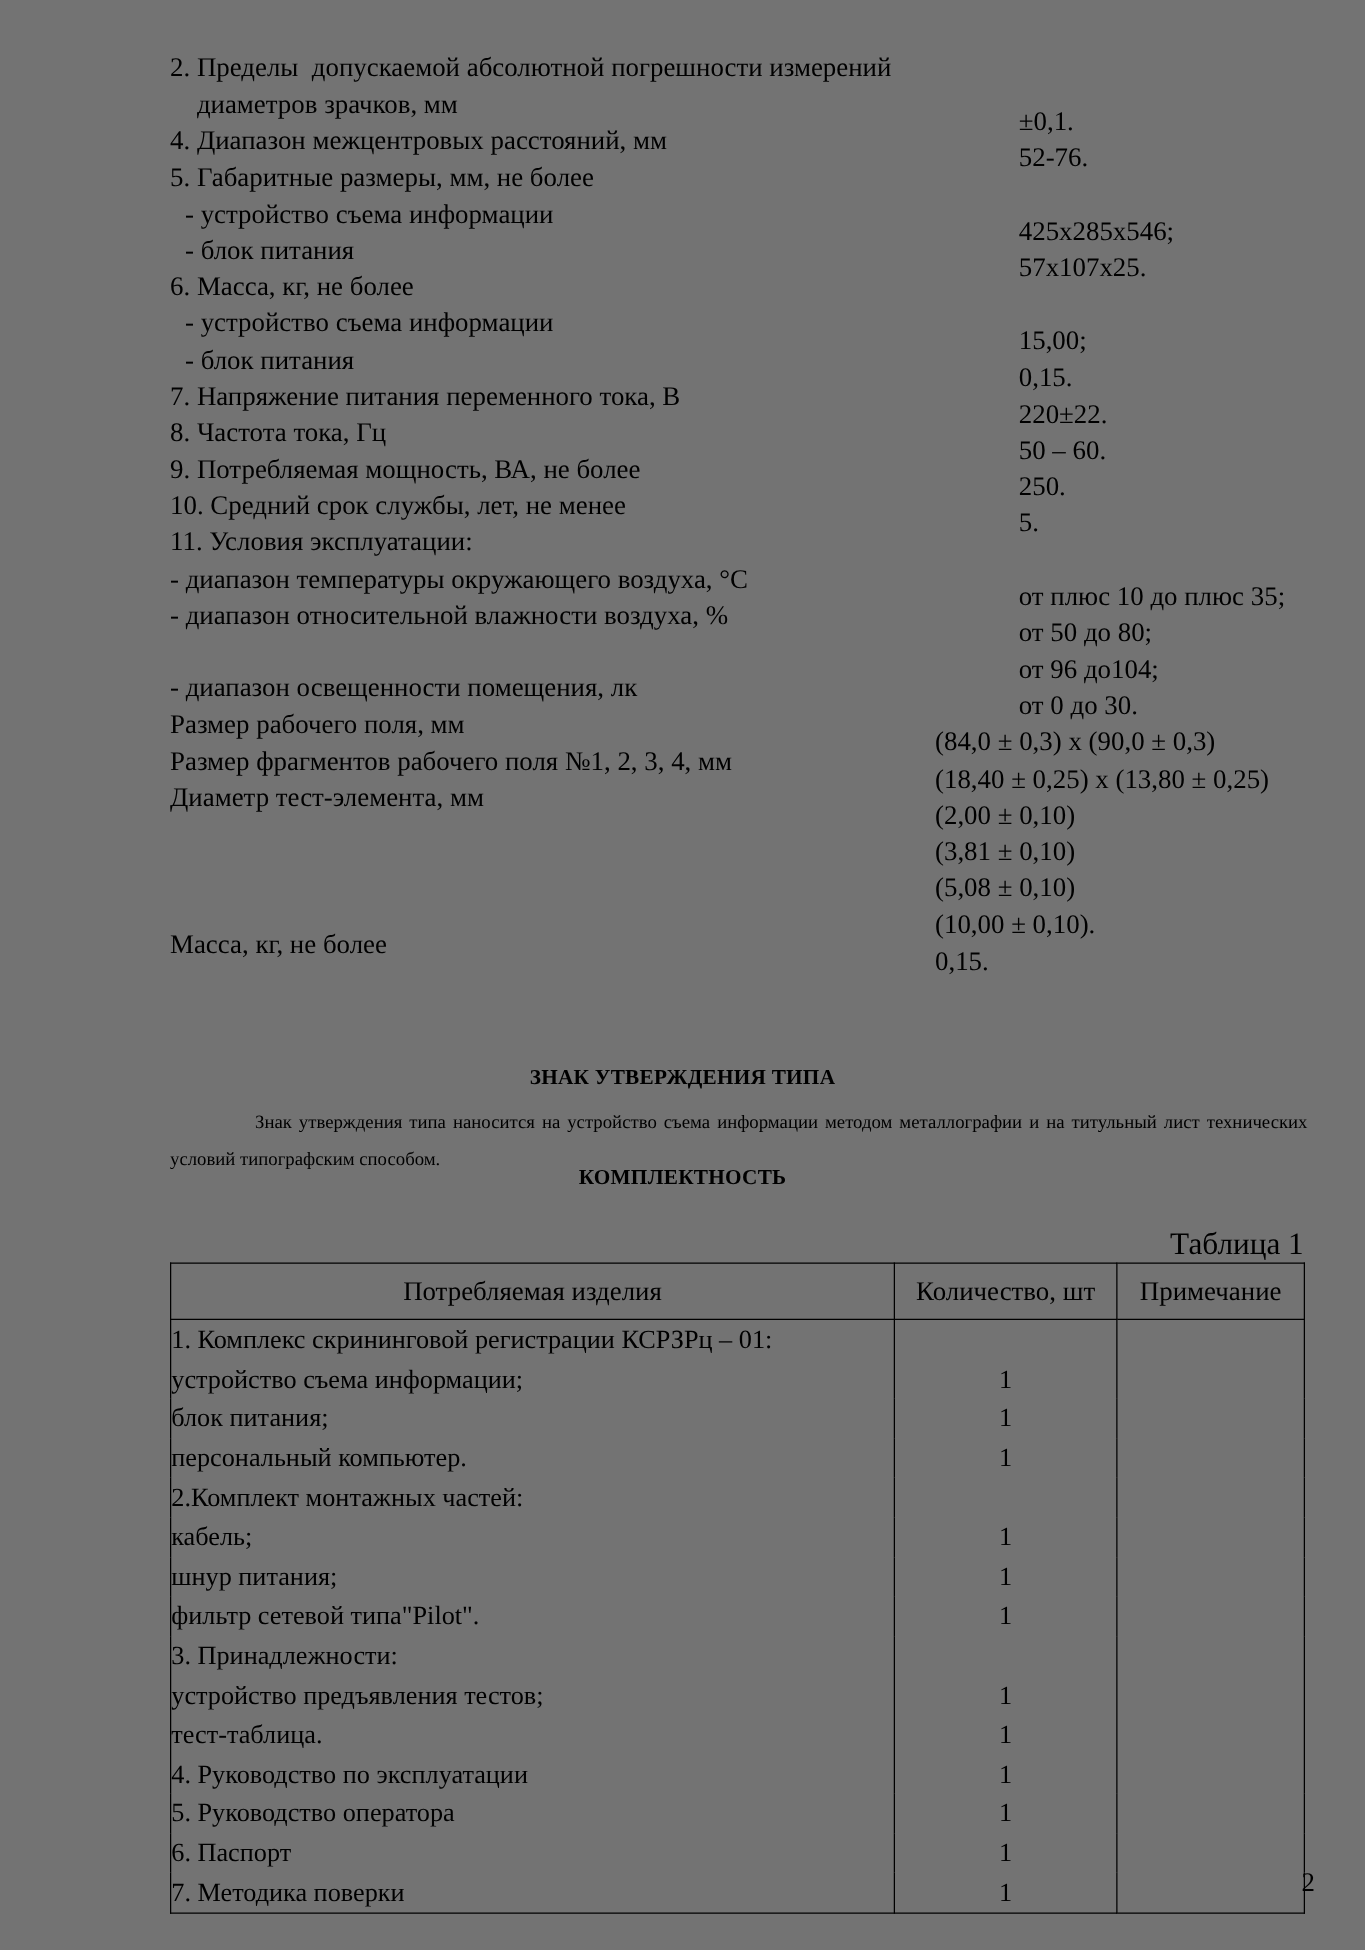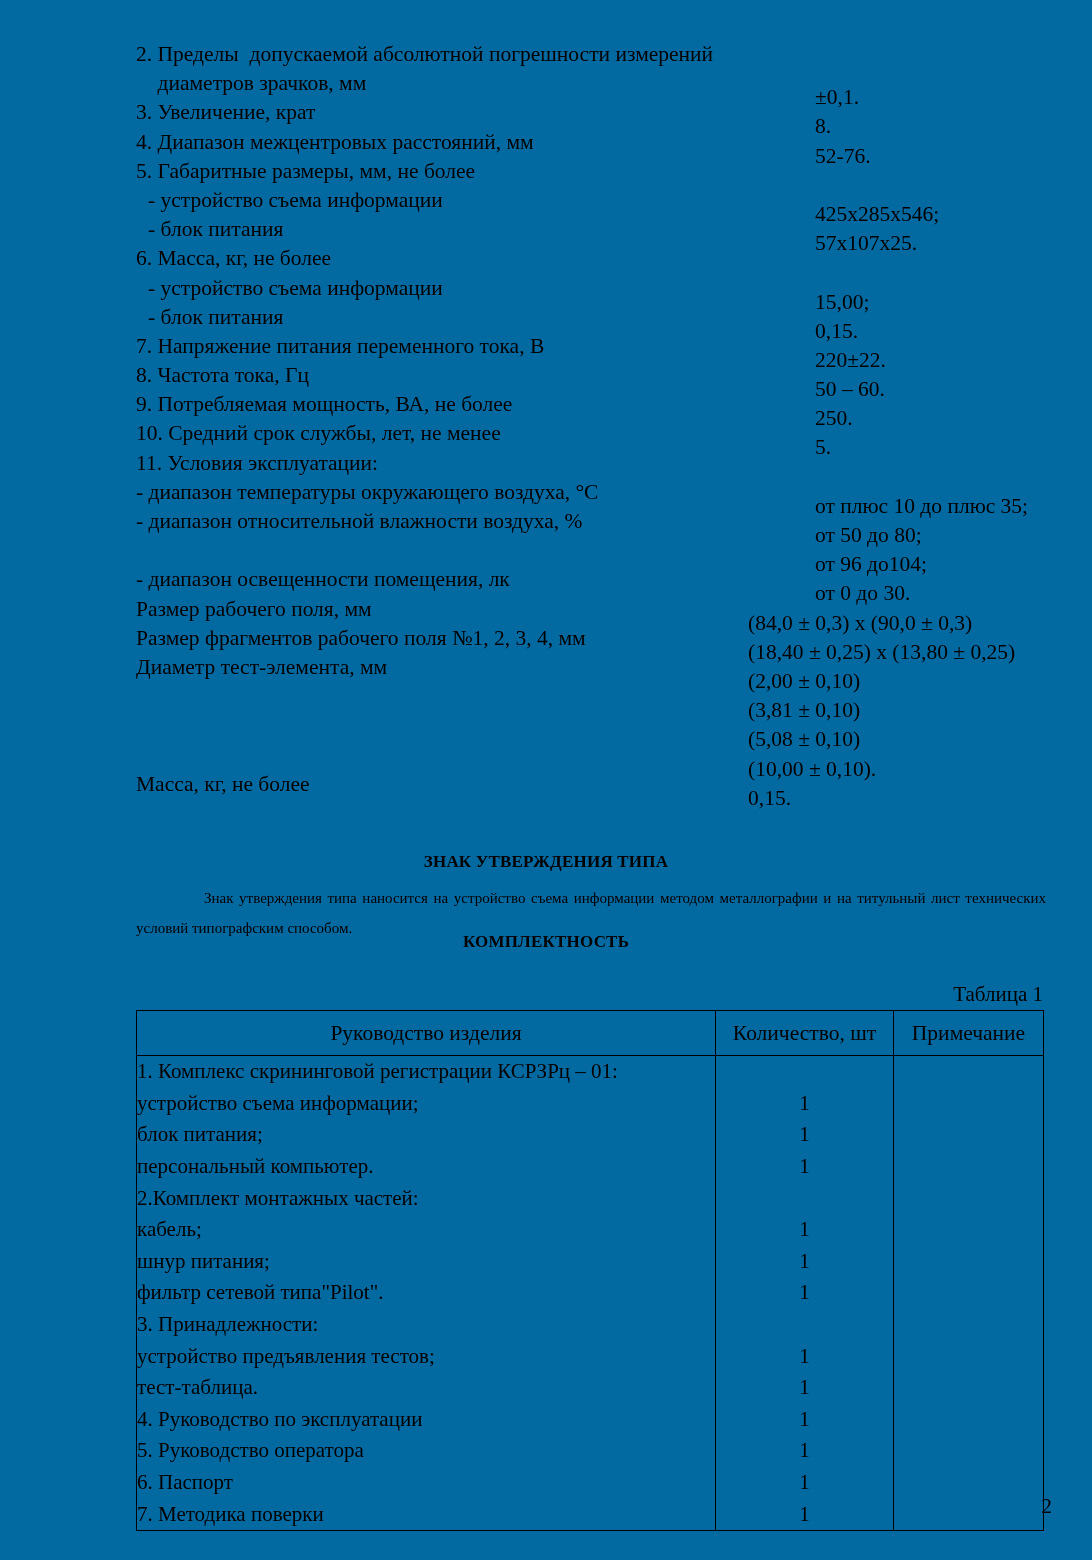--- a/index.html
+++ b/index.html
@@ -4,21 +4,21 @@
 <style>
   html, body {
     margin: 0;
     padding: 0;
     background: #ffffff;
   }
   .page {
     position: relative;
     width: 1092px;
     height: 1560px;
-    background: #0369a1;
+    background: #737373;
     color: #000000;
     font-family: "Liberation Serif", "DejaVu Serif", serif;
     overflow: hidden;
   }
 
   
   .spec-list {
     position: absolute;
     left: 136px;
     top: 40px;
@@ -76,21 +76,21 @@
   }
   .body-par > span { display: inline; }
 
   
   .table-caption {
     position: absolute;
     left: 0;
     top: 982px;
     width: 1043px;
     text-align: right;
-    font-size: 21px;
+    font-size: 25px;
   }
 
   
   .kit-table {
     position: absolute;
     left: 136px;
     top: 1010px;
     width: 907px;
     border-collapse: collapse;
     table-layout: fixed;
@@ -139,21 +139,20 @@
   }
 </style>
 </head>
 <body>
 
 <div class="page">
 
   <div class="spec-list">
       <div class="spec-row"><span class="spec-label">2. Пределы  допускаемой абсолютной погрешности измерений</span><span class="spec-value"></span></div>
       <div class="spec-row"><span class="spec-label">    диаметров зрачков, мм</span><span class="spec-value">±0,1.</span></div>
-      <div class="spec-row"><span class="spec-label">3. Увеличение, крат</span><span class="spec-value">8.</span></div>
       <div class="spec-row"><span class="spec-label">4. Диапазон межцентровых расстояний, мм</span><span class="spec-value">52-76.</span></div>
       <div class="spec-row"><span class="spec-label">5. Габаритные размеры, мм, не более</span><span class="spec-value"></span></div>
       <div class="spec-row"><span class="spec-label sub">- устройство съема информации</span><span class="spec-value">425x285x546;</span></div>
       <div class="spec-row"><span class="spec-label sub">- блок питания</span><span class="spec-value">57x107x25.</span></div>
       <div class="spec-row"><span class="spec-label">6. Масса, кг, не более</span><span class="spec-value"></span></div>
       <div class="spec-row"><span class="spec-label sub">- устройство съема информации</span><span class="spec-value">15,00;</span></div>
       <div class="spec-row"><span class="spec-label sub">- блок питания</span><span class="spec-value">0,15.</span></div>
       <div class="spec-row"><span class="spec-label">7. Напряжение питания переменного тока, В</span><span class="spec-value">220±22.</span></div>
       <div class="spec-row"><span class="spec-label">8. Частота тока, Гц</span><span class="spec-value">50 – 60.</span></div>
       <div class="spec-row"><span class="spec-label">9. Потребляемая мощность, ВА, не более</span><span class="spec-value">250.</span></div>
@@ -183,21 +182,21 @@
   <div class="table-caption">Таблица 1</div>
 
   <table class="kit-table">
     <colgroup>
       <col class="c-name">
         <col class="c-qty">
         <col class="c-note">
     </colgroup>
     <thead>
       <tr>
-        <th>Руководство изделия</th>
+        <th>Потребляемая изделия</th>
         <th>Количество, шт</th>
         <th>Примечание</th>
       </tr>
     </thead>
     <tbody>
         <tr>
           <td class="cell-name">1. Комплекс скрининговой регистрации КСРЗРц – 01:</td>
           <td class="cell-qty"></td>
           <td class="cell-note"></td>
         </tr>

